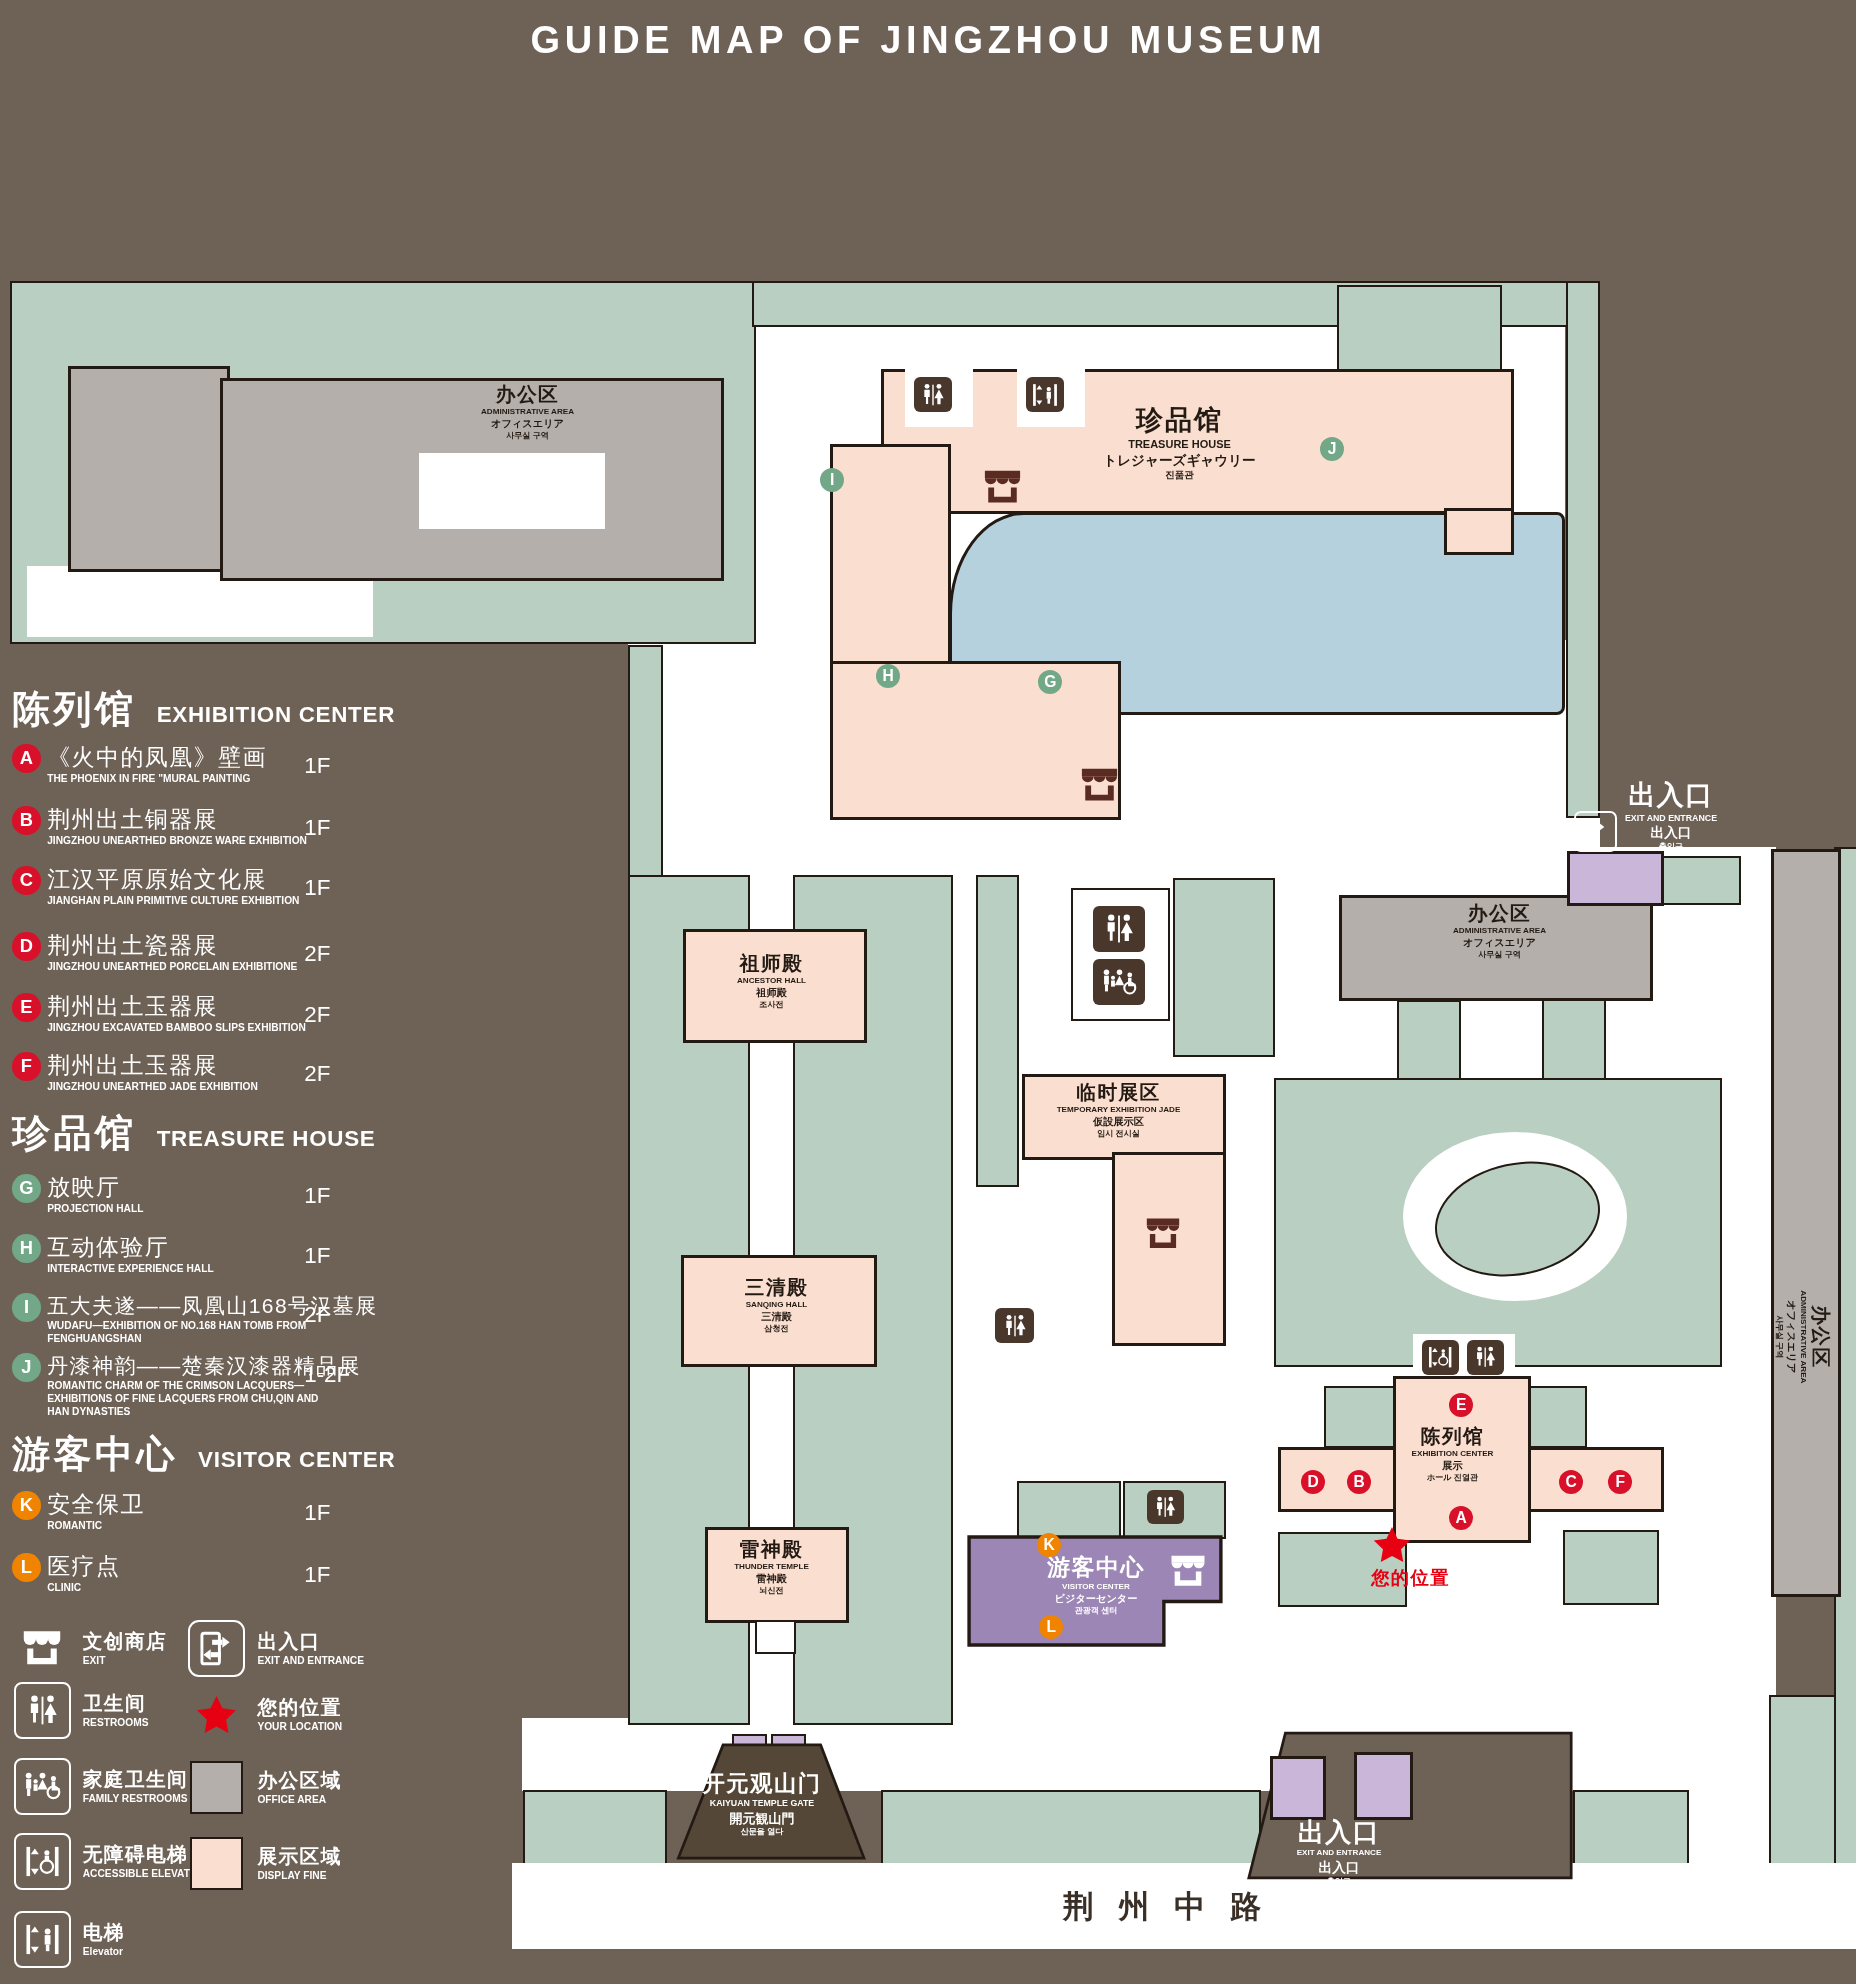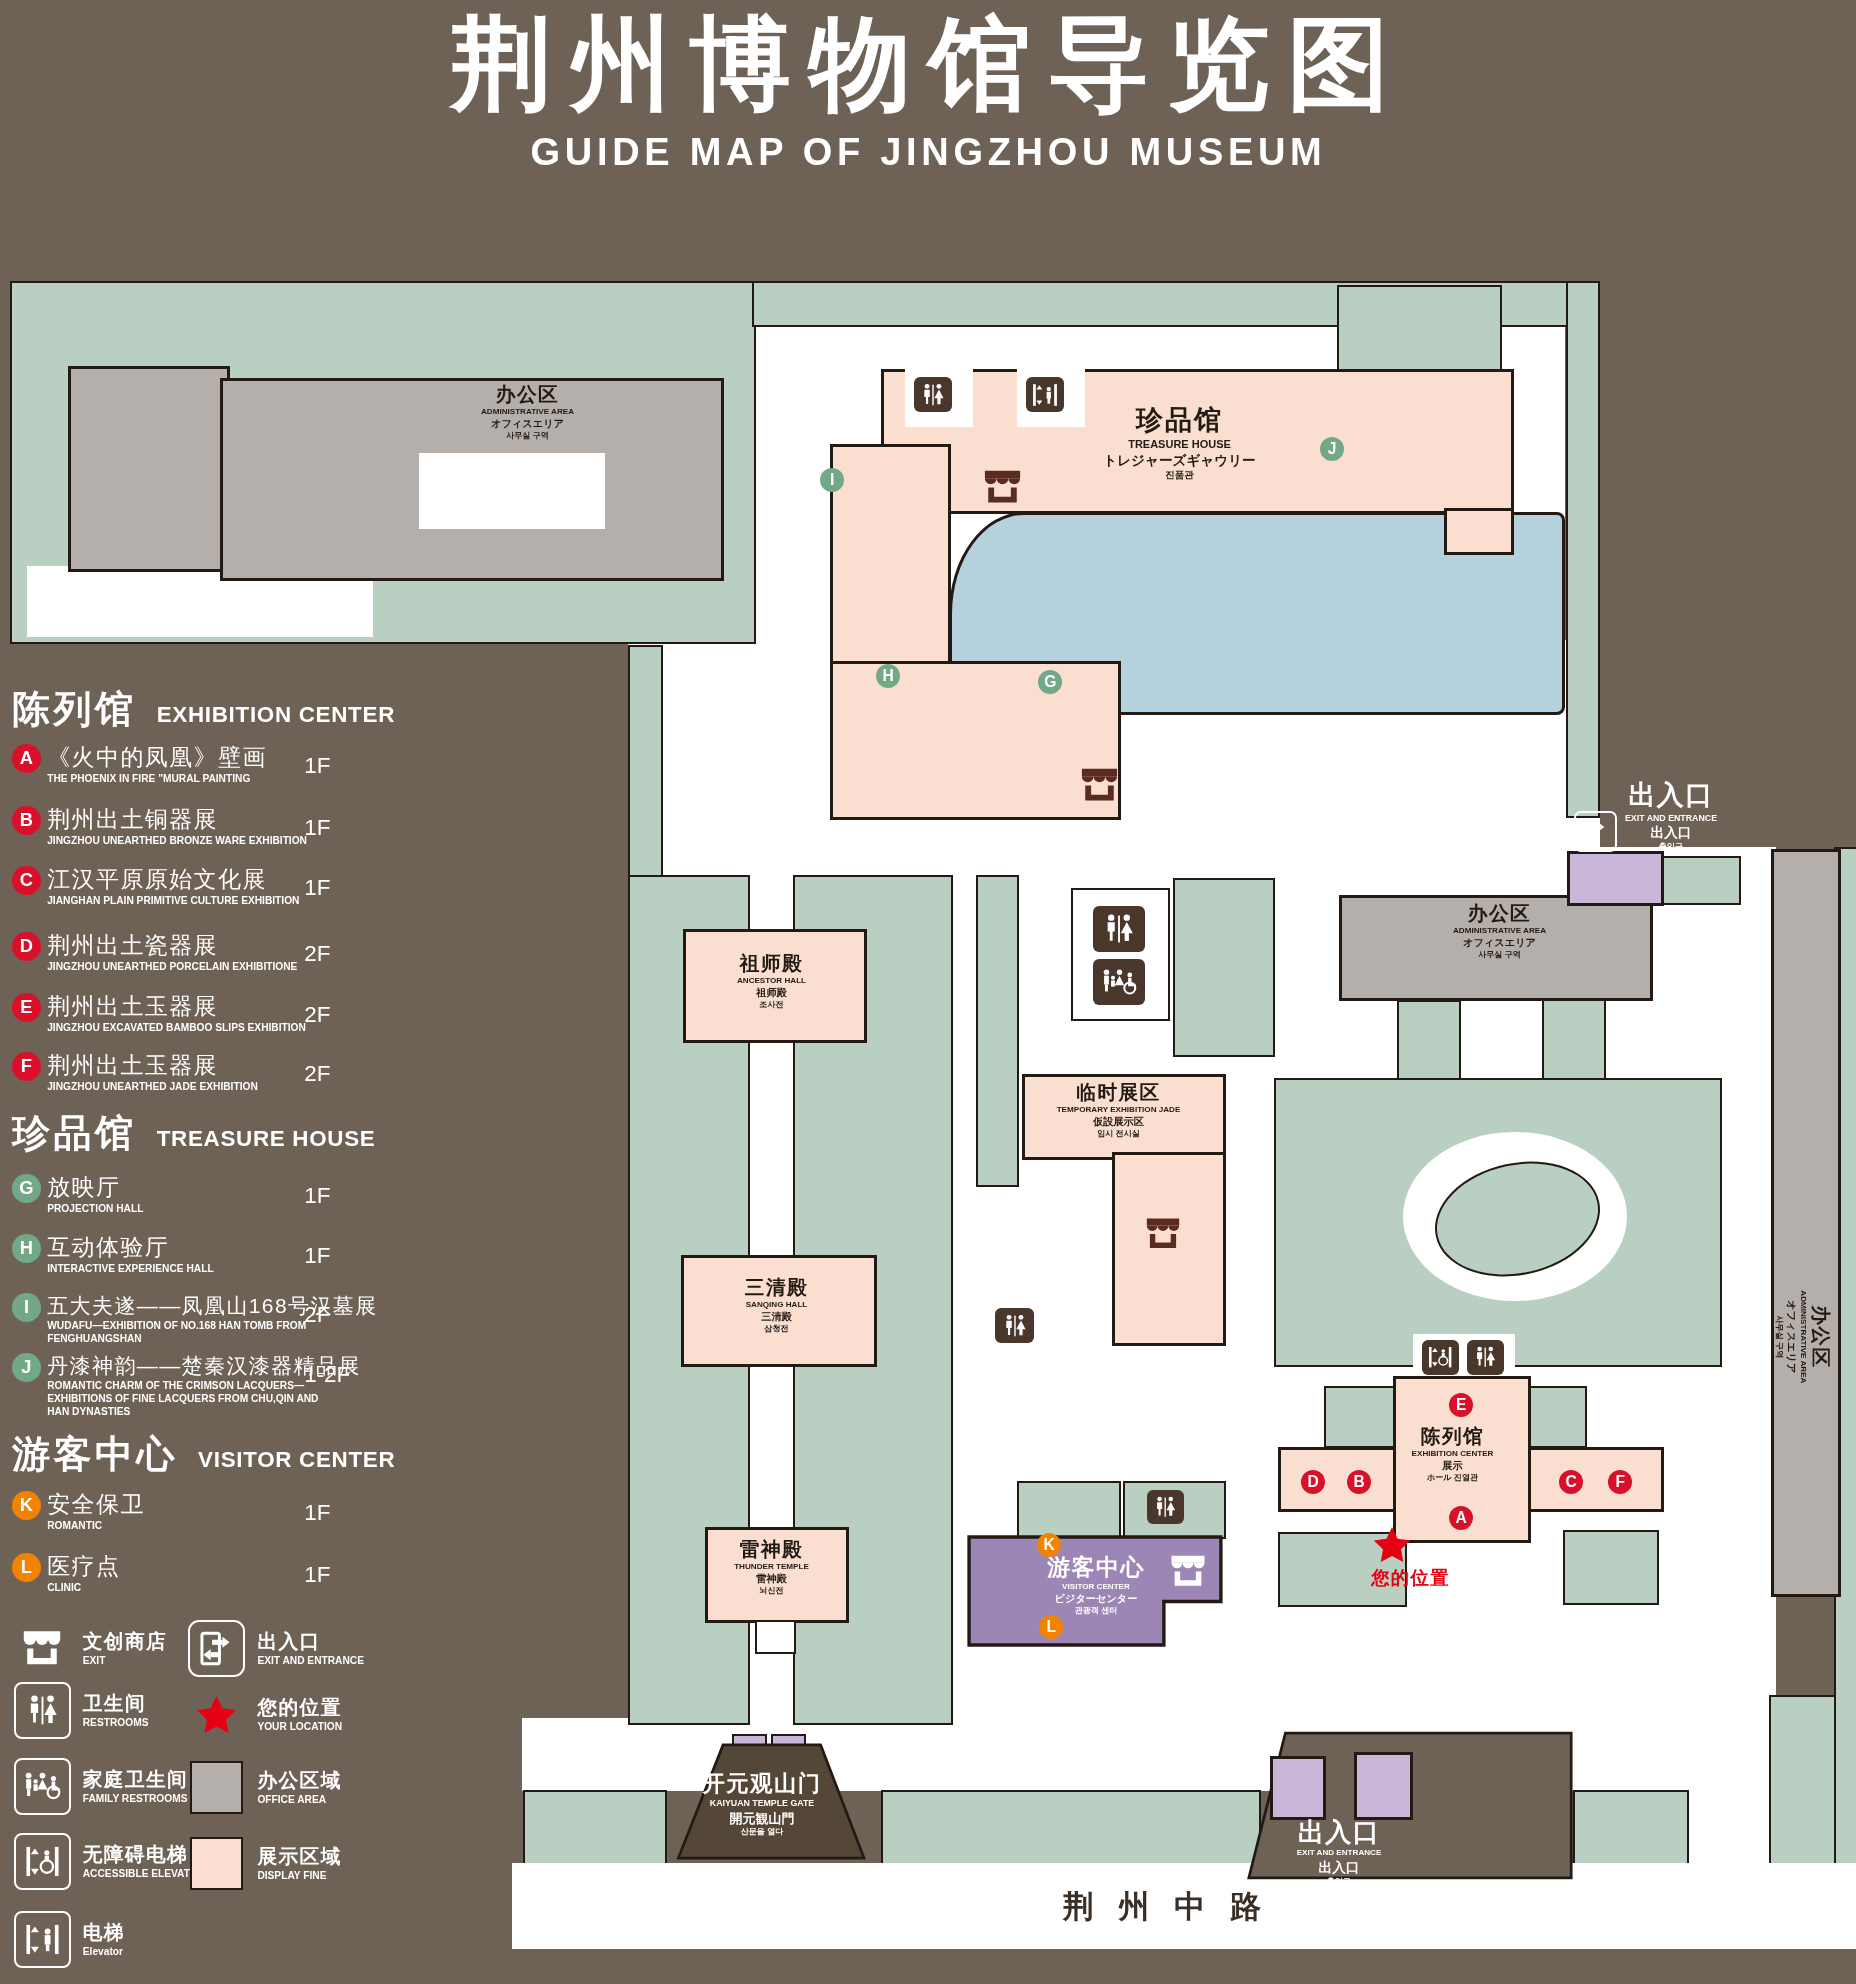--- a/index.html
+++ b/index.html
@@ -137,21 +137,20 @@
       </symbol>
     <symbol id="i-star" viewBox="0 0 48 46">
         <g fill="currentColor">
       <path d="M24 1l7 14.6 16 2.3-11.6 11.2 2.8 15.9L24 37.4 9.8 45l2.8-15.9L1 17.9l16-2.3z"></path>
     </g>
       </symbol>
   </defs>
 </svg>
 
 <header class="title">
-  <div class="tzh">荆州博物馆导览图</div>
   <div class="ten">GUIDE MAP OF JINGZHOU MUSEUM</div>
 </header>
 
 <div class="wp" style="left:752px;top:323px;width:813px;height:510px"></div>
 <div class="wp" style="left:628px;top:640px;width:972px;height:1082px"></div>
 <div class="wp" style="left:1600px;top:847px;width:176px;height:875px"></div>
 <div class="wp" style="left:1735px;top:847px;width:35px;height:850px"></div>
 <div class="wp" style="left:522px;top:1718px;width:1268px;height:73px"></div>
 <div class="wp" style="left:523px;top:1722px;width:115px;height:146px"></div>
 <div class="wp" style="left:1594px;top:1697px;width:182px;height:166px"></div>

